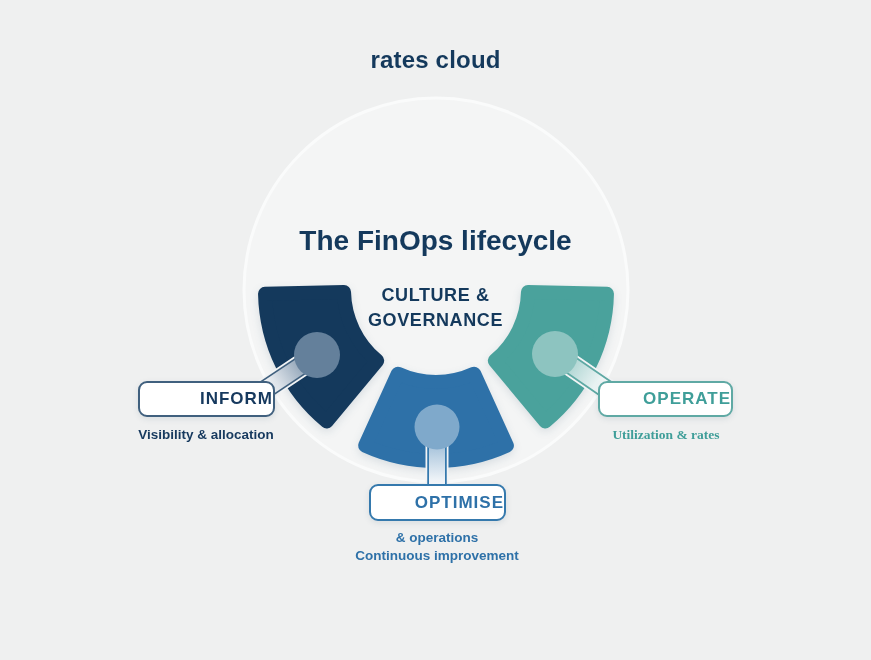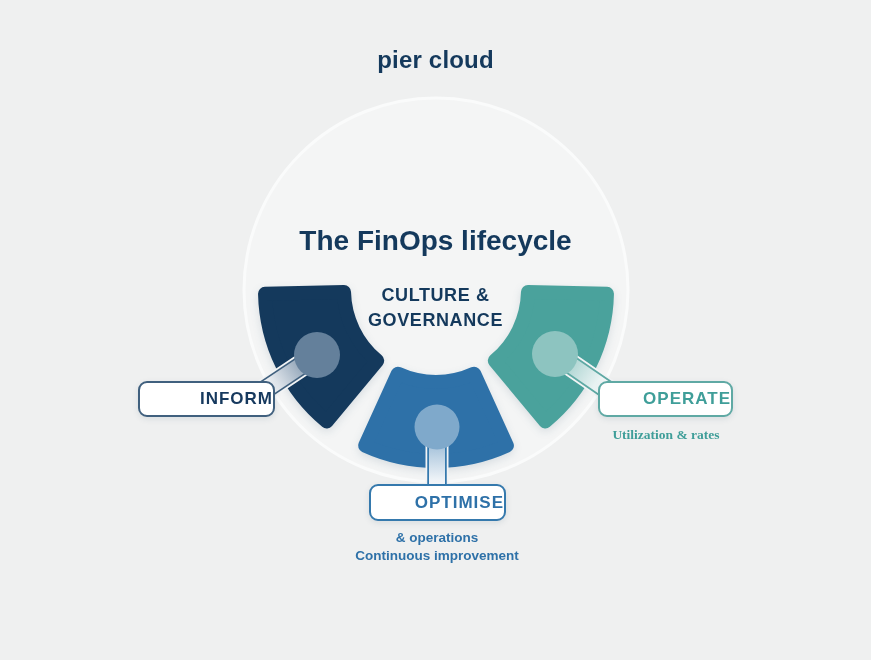--- a/index.html
+++ b/index.html
@@ -90,32 +90,33 @@
       <line class="conn-halo" x1="555" y1="354" x2="606" y2="389"></line>
       <line class="conn-border" x1="555" y1="354" x2="606" y2="389" style="stroke:var(--operate-border,#5fa9a4)"></line>
       <line class="conn-fill" x1="555" y1="354" x2="606" y2="389" stroke="url(#gradOperate)"></line>
     </g>
 
     <circle cx="317" cy="355" r="23" style="fill:var(--navy-dot,#64809b)"></circle>
     <circle cx="437" cy="427" r="22.5" style="fill:var(--blue-dot,#7fa9cb)"></circle>
     <circle cx="555" cy="354" r="23" style="fill:var(--teal-dot,#8dc4c0)"></circle>
   </svg>
 
-  <div class="logo">pier cloud</div>
+  <div class="logo">rates cloud</div>
 
   <div class="title">The FinOps lifecycle</div>
 
   <div class="center-label">
     <div>CULTURE &amp;</div>
     <div>GOVERNANCE</div>
   </div>
 
   <div class="label-box box-inform">
     <span>INFORM</span>
   </div>
+  <div class="sublabel sub-inform">Visibility &amp; allocation</div>
 
   <div class="label-box box-optimise">
     <span>OPTIMISE</span>
   </div>
   <div class="sublabel sub-optimise">
     <div>&amp; operations</div>
     <div>Continuous improvement</div>
   </div>
 
   <div class="label-box box-operate">

